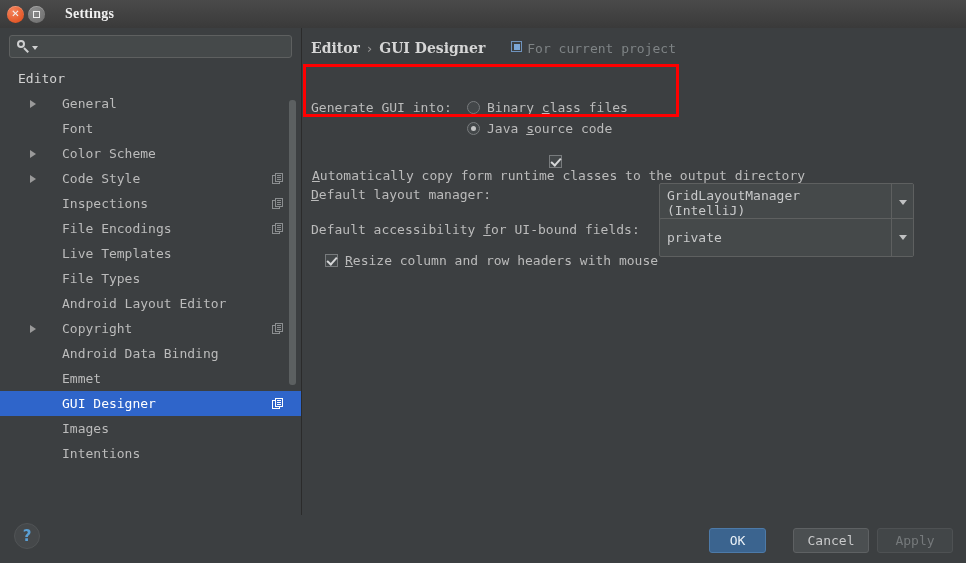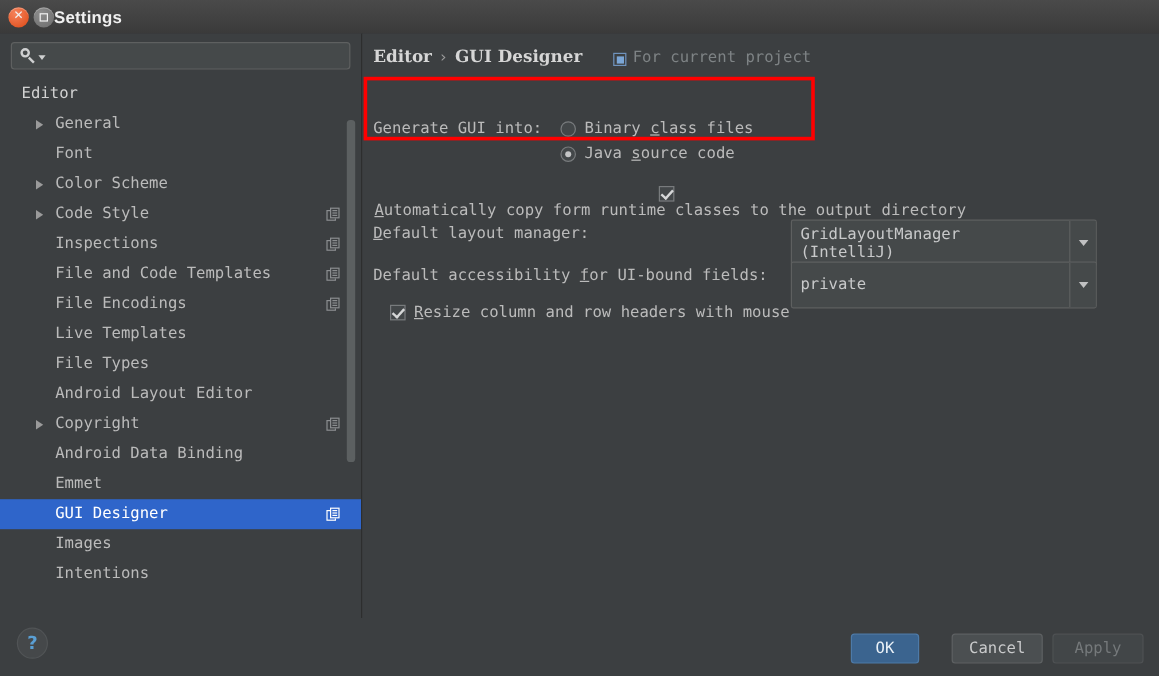--- a/index.html
+++ b/index.html
@@ -24,21 +24,21 @@
     width:17px;height:17px;border-radius:50%;margin-left:7px;
     display:flex;align-items:center;justify-content:center;
     font-family:"DejaVu Sans",sans-serif;font-size:10px;line-height:1;
     color:#f2f2f2;box-shadow:inset 0 1px 0 rgba(255,255,255,.25);
   }
   .winbtn.close{background:radial-gradient(circle at 35% 30%,#f5835c,#dd4814);}
   .winbtn.max{background:radial-gradient(circle at 35% 30%,#8d8d8d,#6b6b6b);
     margin-left:4px;font-size:9px;}
   .winbtn.max .sq{width:7px;height:7px;border:1.5px solid #f0f0f0;box-sizing:border-box;}
   .title-text{
-    margin-left:0;font-family:Liberation Sans, sans-serif;font-weight:bold;
+    margin-left:20px;font-family:Liberation Serif, serif;font-weight:bold;
     font-size:14px;color:#f0f0f0;letter-spacing:.2px;
   }
 
   
   .content{position:absolute;left:0;top:28px;width:966px;height:487px;background:#3c3f41;}
   .sidebar{
     position:absolute;left:0;top:0;width:301px;height:487px;
     background:#3c3f41;border-right:1px solid #2b2b2b;overflow:hidden;
   }
   .searchwrap{position:absolute;left:9px;top:7px;width:283px;height:23px;}
@@ -57,21 +57,21 @@
     transform:rotate(45deg);transform-origin:left center;
   }
   .mag-caret{
     width:0;height:0;border-left:3px solid transparent;border-right:3px solid transparent;
     border-top:4px solid #cfd0d1;margin-left:2px;margin-top:3px;
   }
 
   .tree{position:absolute;left:0;top:38px;width:301px;height:449px;overflow:hidden;}
   .node{
     position:relative;height:25px;display:flex;align-items:center;
-    padding-left:28px;box-sizing:border-box;color:#bbbbbb;font-size:13px;
+    padding-left:44px;box-sizing:border-box;color:#bbbbbb;font-size:13px;
     white-space:nowrap;
   }
   .node.root{padding-left:18px;color:#d2d2d2;}
   .node.sel{background:#2f65ca;color:#ffffff;}
   .node .arrow{
     position:absolute;left:30px;top:50%;margin-top:-4px;
     width:0;height:0;border-top:4.5px solid transparent;border-bottom:4.5px solid transparent;
     border-left:6px solid #9a9a9a;
   }
   .node .label{margin-left:18px;}
@@ -90,21 +90,21 @@
   .node.sel .copyicon .b2{background:#2f65ca;}
   .node.sel .copyicon .b2 i{background:#ffffff;}
 
   .vscroll{position:absolute;right:5px;width:7px;background:#5c6061;border-radius:3px;}
 
   
   .pane{position:absolute;left:302px;top:0;width:664px;height:487px;background:#3c3f41;}
   .crumbs{position:absolute;left:9px;top:12px;display:flex;align-items:center;font-size:14px;}
   .crumbs .c{font-family:"DejaVu Serif","Liberation Serif",serif;font-weight:bold;color:#d6d6d6;}
   .crumbs .sepchar{margin:0 7px;color:#9b9b9b;font-size:13px;font-family:"DejaVu Sans",sans-serif;}
-  .proj{display:flex;align-items:flex-end;margin-left:26px;color:#7e8385;font-size:13px;}
+  .proj{display:flex;align-items:flex-start;margin-left:26px;color:#7e8385;font-size:13px;}
   .projicon{position:relative;width:12px;height:12px;margin-right:4px;}
   .projicon .o{position:absolute;left:0;top:0;width:11px;height:11px;border:1px solid #6f93bd;box-sizing:border-box;}
   .projicon .i{position:absolute;left:3px;top:3px;width:6px;height:6px;background:#7ba6d6;}
 
   .redbox{
     position:absolute;left:303px;top:64px;width:376px;height:53px;
     border:3px solid #ff0000;box-sizing:border-box;pointer-events:none;
   }
 
   .row{position:absolute;display:flex;align-items:center;white-space:nowrap;}
@@ -226,31 +226,20 @@
           <span class="copyicon">
               <span class="b b1"></span>
               <span class="b b2">
                 <i></i>
                 <i class="l2"></i>
                 <i class="l3"></i>
               </span>
             </span>
         </div>
 
-        <div class="node noarrow">
-          <span class="label">File and Code Templates</span>
-          <span class="copyicon">
-              <span class="b b1"></span>
-              <span class="b b2">
-                <i></i>
-                <i class="l2"></i>
-                <i class="l3"></i>
-              </span>
-            </span>
-        </div>
 
         <div class="node noarrow">
           <span class="label">File Encodings</span>
           <span class="copyicon">
               <span class="b b1"></span>
               <span class="b b2">
                 <i></i>
                 <i class="l2"></i>
                 <i class="l3"></i>
               </span>

